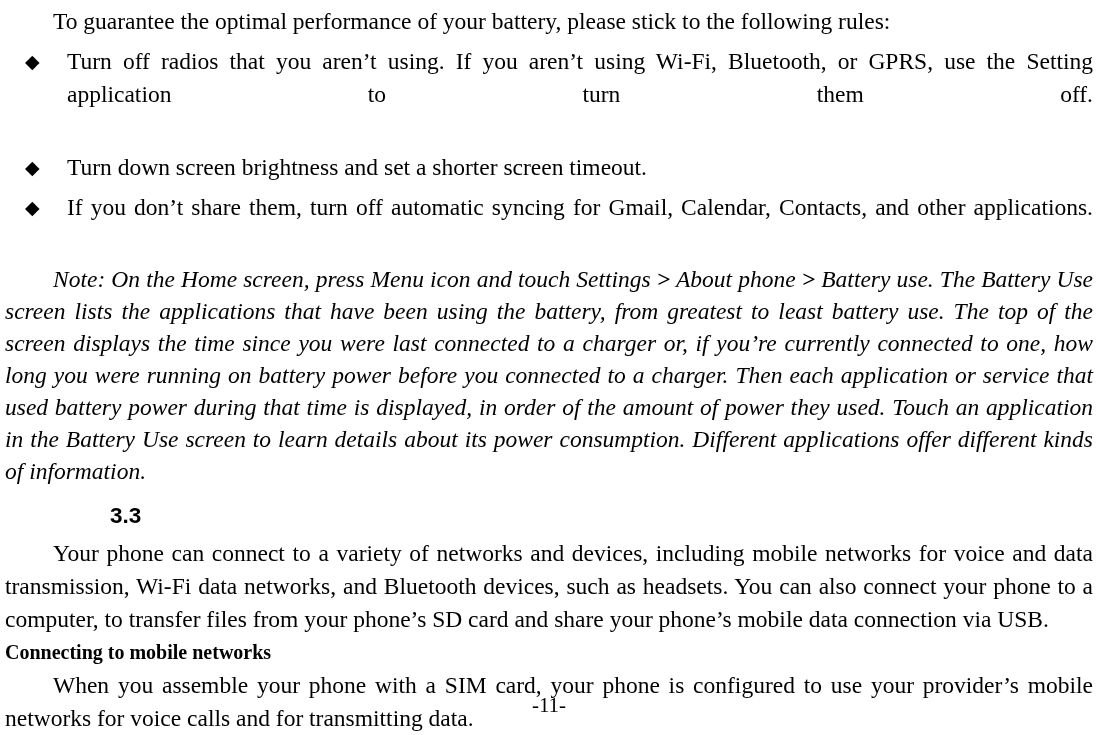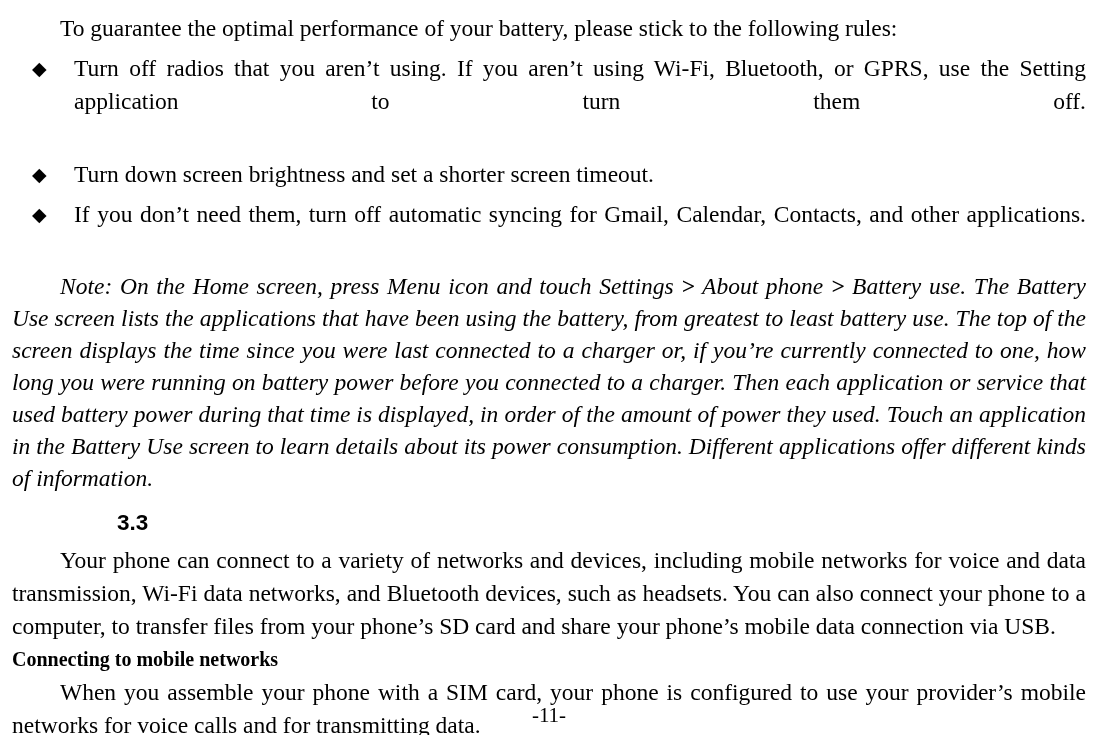--- a/index.html
+++ b/index.html
@@ -14,21 +14,21 @@
     color: #000000;
     -webkit-font-smoothing: antialiased;
     position: relative;
     overflow: hidden;
   }
   .page {
     position: relative;
     width: 1098px;
     height: 735px;
     box-sizing: border-box;
-    padding: 12px;
+    padding: 5px;
   }
 
   
   .para {
     font-size: 23.5px;
     line-height: 33px;
     text-align: justify;
     text-justify: inter-word;
     margin: 0;
   }
@@ -114,21 +114,21 @@
     line-height: 33px;
     margin: 0;
     text-align: left;
   }
 
   
   .footer {
     position: absolute;
     left: 0;
     right: 0;
-    bottom: 8px;
+    bottom: 18px;
     text-align: center;
     font-size: 21px;
     line-height: 24px;
   }
 
   .spacer-s { height: 4px; }
 </style>
 </head>
 <body>
 
@@ -140,21 +140,21 @@
     <li class="bullet-item">
       <span class="bullet-marker">◆</span>
       <span class="bullet-text">Turn off radios that you aren’t using. If you aren’t using Wi-Fi, Bluetooth, or GPRS, use the Setting application to turn them off.</span>
     </li>
     <li class="bullet-item no-stretch">
       <span class="bullet-marker">◆</span>
       <span class="bullet-text">Turn down screen brightness and set a shorter screen timeout.</span>
     </li>
     <li class="bullet-item">
       <span class="bullet-marker">◆</span>
-      <span class="bullet-text">If you don’t need them, turn off automatic syncing for Gmail, Calendar, Contacts, and other applications.</span>
+      <span class="bullet-text">If you don’t share them, turn off automatic syncing for Gmail, Calendar, Contacts, and other applications.</span>
     </li>
   </ul>
 
   <p class="note-para"><span>Note: On the Home screen, press Menu icon and touch Settings </span><b>&gt;</b><span> About phone </span><b>&gt;</b><span> Battery use. The Battery Use screen lists the applications that have been using the battery, from greatest to least battery use. The top of the screen displays the time since you were last connected to a charger or, if you’re currently connected to one, how long you were running on battery power before you connected to a charger. Then each application or service that used battery power during that time is displayed, in order of the amount of power they used. Touch an application in the Battery Use screen to learn details about its power consumption. Different applications offer different kinds of information.</span></p>
 
   <div class="spacer-s"></div>
 
   <h2 class="section-heading">
     <span class="sec-num">3.3</span>
   </h2>

